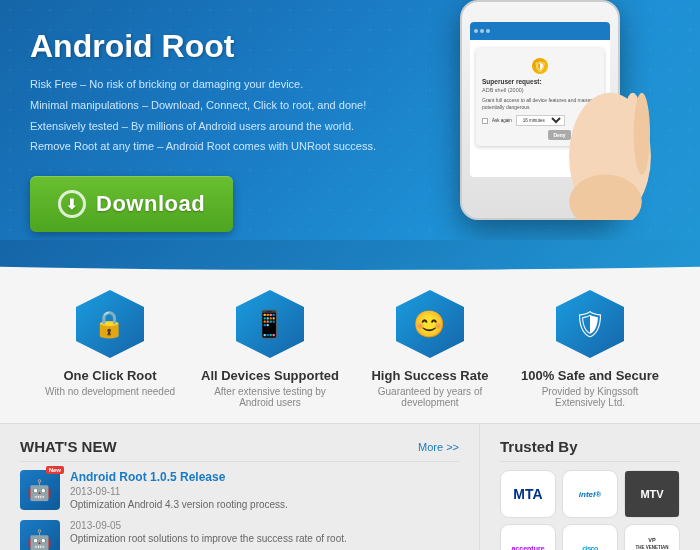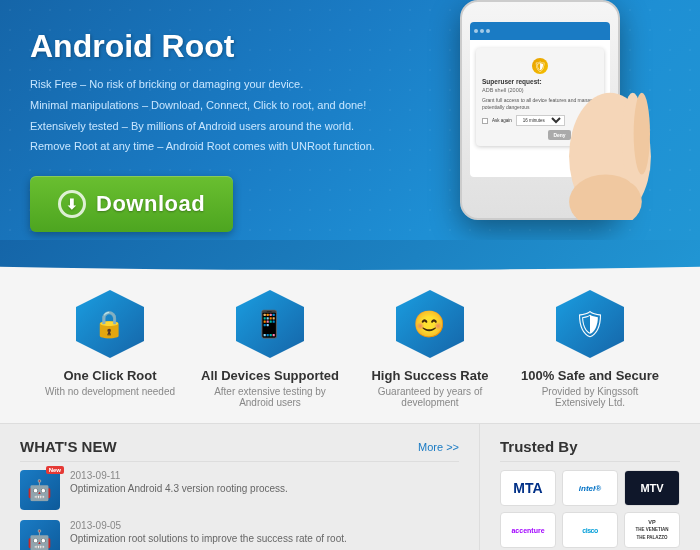--- a/index.html
+++ b/index.html
@@ -327,48 +327,48 @@
       border-bottom: 1px solid #ddd;
     }
     .trusted-logos {
       display: grid;
       grid-template-columns: repeat(3, 1fr);
       gap: 6px;
     }
     .trusted-logo {
       background: #fff;
       border: 1px solid #ddd;
-      border-radius: 4px;
-      height: 36px;
+      border-radius: 9px;
+      height: 48px;
       display: flex;
       align-items: center;
       justify-content: center;
       font-size: 9px;
       font-weight: bold;
       color: #555;
       padding: 4px;
     }
     .mta-logo { color: #003087; font-size: 14px; font-weight: 900; }
     .intel-logo { color: #0071c5; font-size: 8px; font-style: italic; font-weight: 900; }
-    .mtv-logo { color: #fff; background: #0f172a; font-size: 11px; font-weight: 900; width: 100%; height: 100%; display: flex; align-items: center; justify-content: center; border-radius: 3px; }
+    .mtv-logo { color: #fff; background: #404040; font-size: 11px; font-weight: 900; width: 100%; height: 100%; display: flex; align-items: center; justify-content: center; border-radius: 3px; }
     .accenture-logo { color: #a100ff; font-size: 7px; font-weight: bold; }
     .cisco-logo { color: #049fd9; font-size: 7px; font-weight: bold; letter-spacing: -0.5px; }
     .vp-logo { font-size: 6px; color: #333; text-align: center; line-height: 1.2; }
   </style>
 </head>
 <body>
 
 <div class="hero">
   <div class="hero-content">
     <h1 class="hero-title">Android Root</h1>
     <div class="hero-bullets">
       <p>Risk Free – No risk of bricking or damaging your device.</p>
       <p>Minimal manipulations – Download, Connect, Click to root, and done!</p>
       <p>Extensively tested – By millions of Android users around the world.</p>
-      <p>Remove Root at any time – Android Root comes with UNRoot function.</p>
+      <p>Remove Root at any time – Android Root comes with UNRoot success.</p>
     </div>
     <button class="download-btn">
       <div class="download-icon">⬇</div>
       <span>Download</span>
     </button>
   </div>
 
   <div class="phone-area">
     <div class="phone-mockup">
       <div class="phone-body">
@@ -442,20 +442,21 @@
       <span class="whats-new-title">WHAT'S NEW</span>
       <a class="more-link">More &gt;&gt;</a>
     </div>
     <div id="releases-container">
         <div class="release-item">
     <div class="release-icon">
       🤖
       <span class="new-badge">New</span>
     </div>
     <div class="release-info">
+      <div class="release-name">Android Root 1.0.5 Release</div>
       <div class="release-date">2013-09-11</div>
       <div class="release-desc">Optimization Android 4.3 version rooting process.</div>
     </div>
   </div>
         <div class="release-item">
     <div class="release-icon">
       🤖
       
     </div>
     <div class="release-info">

